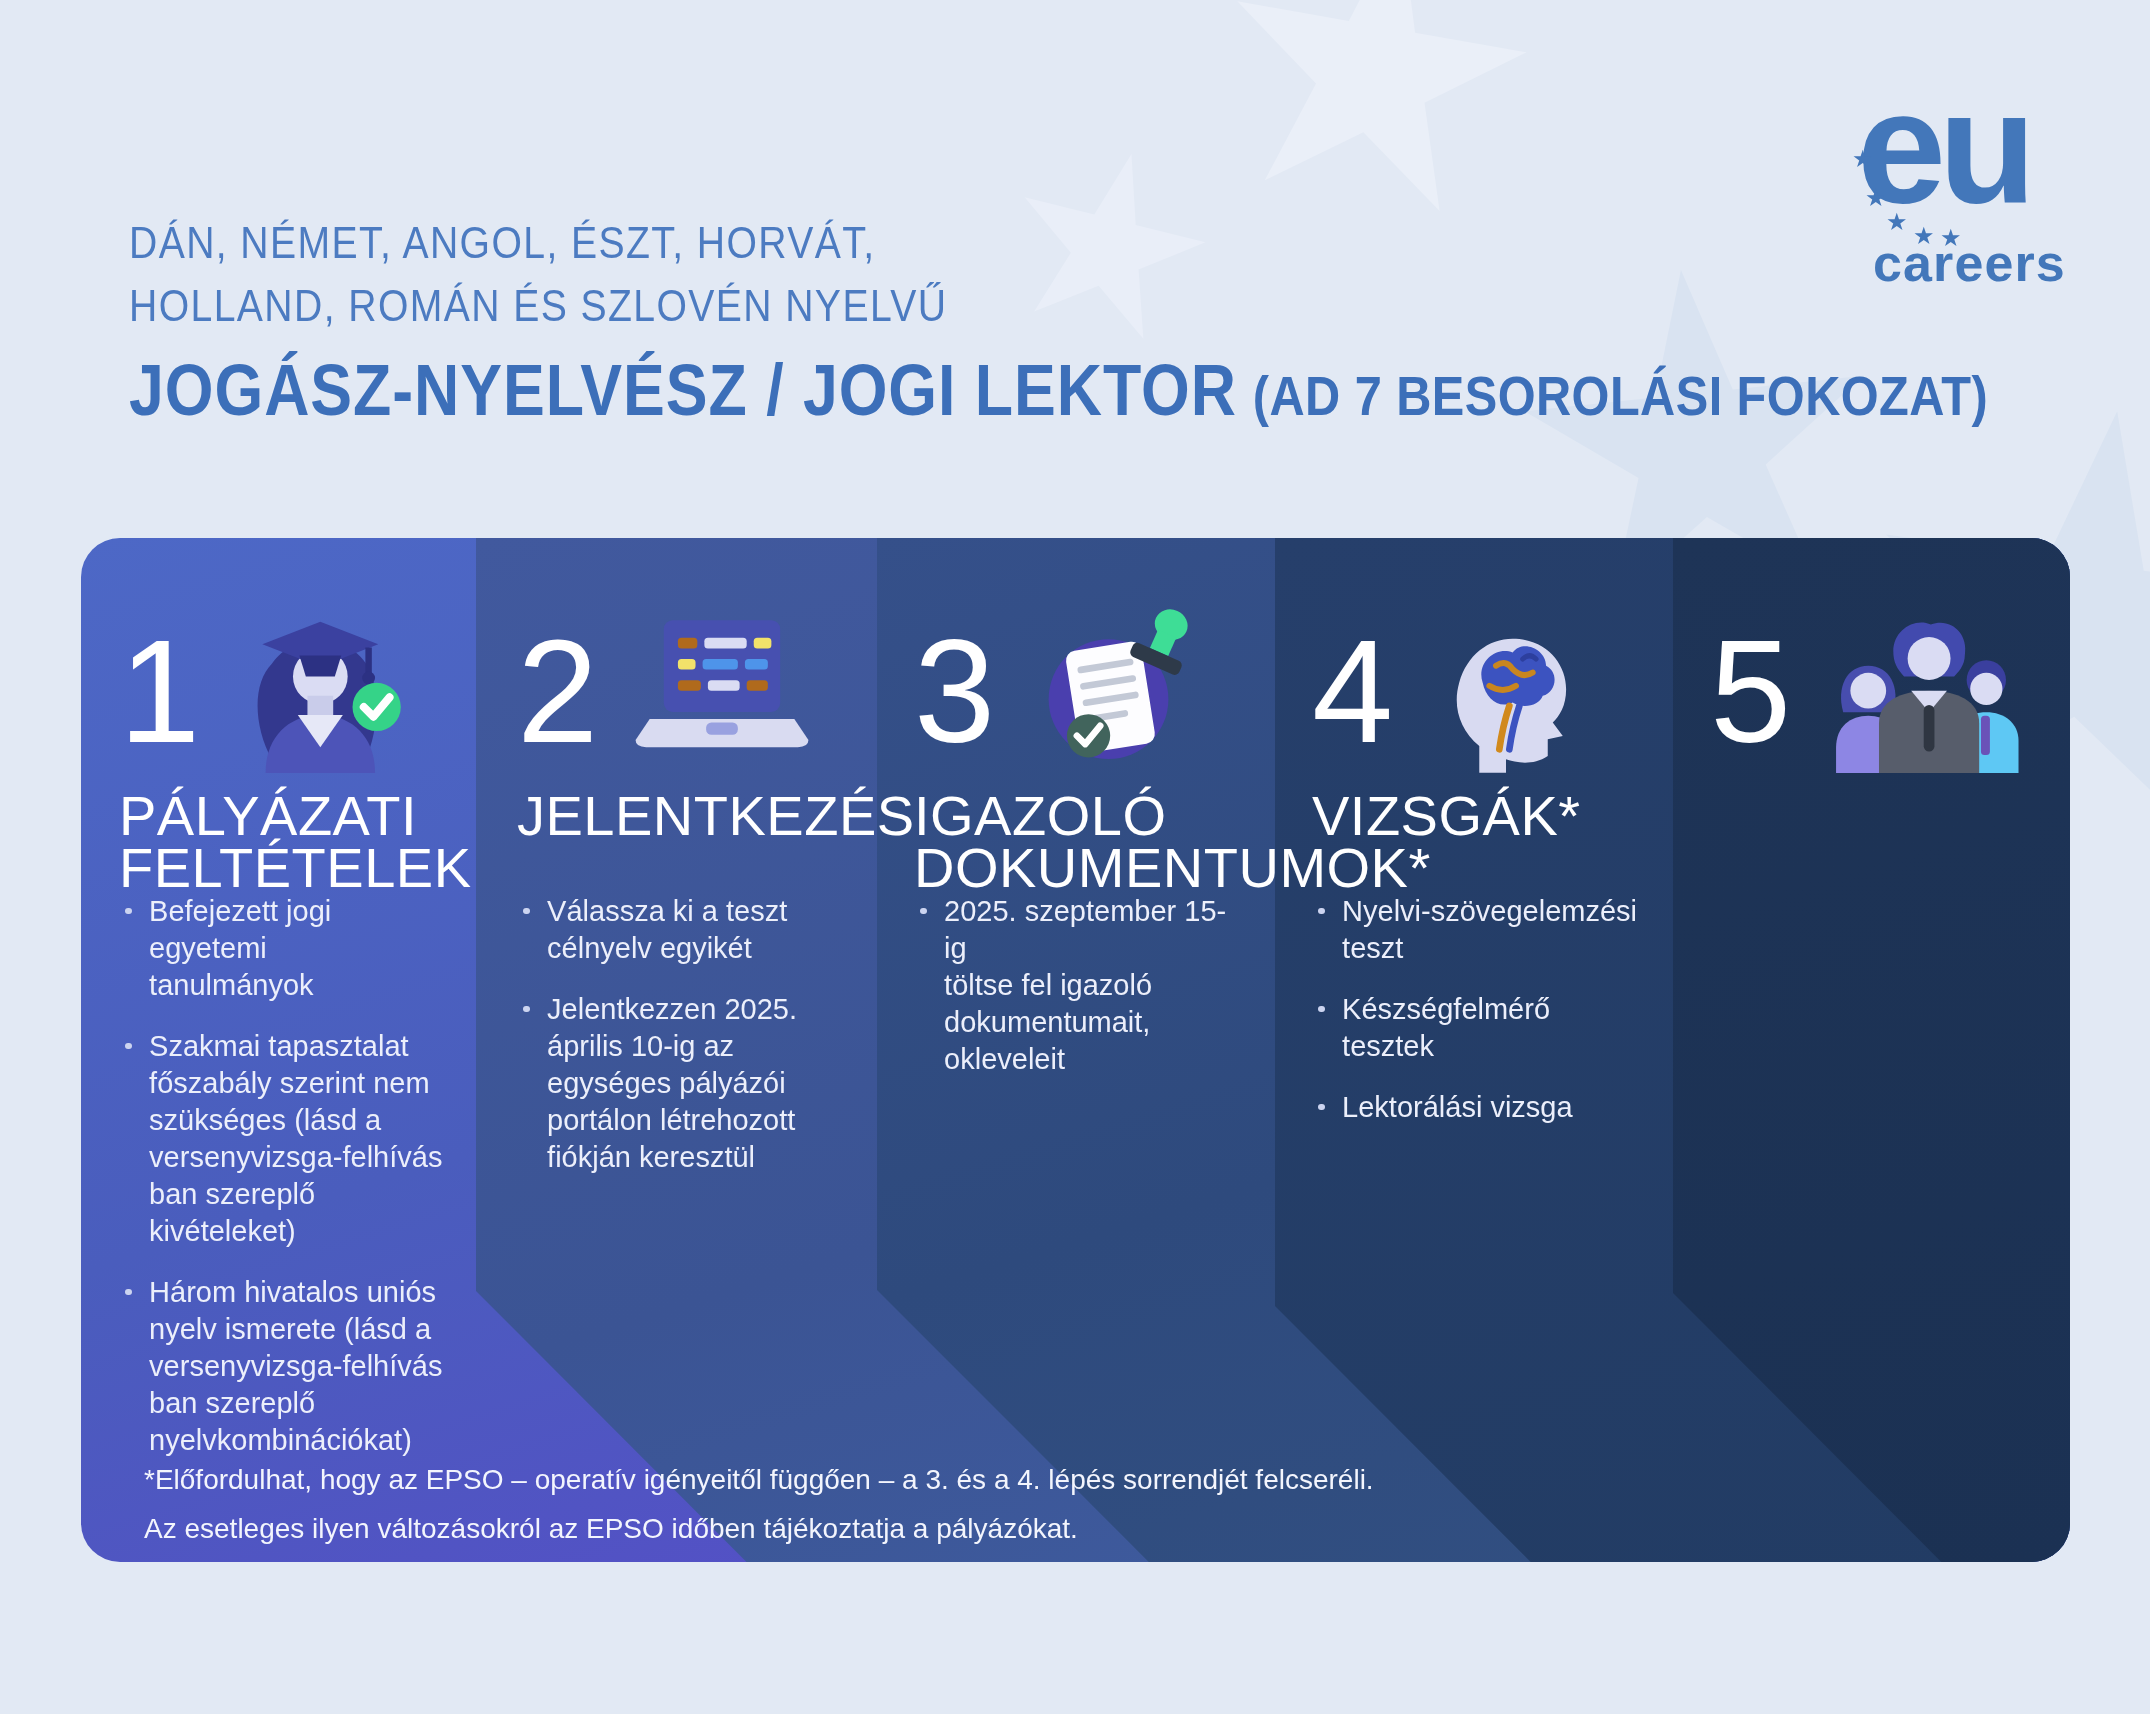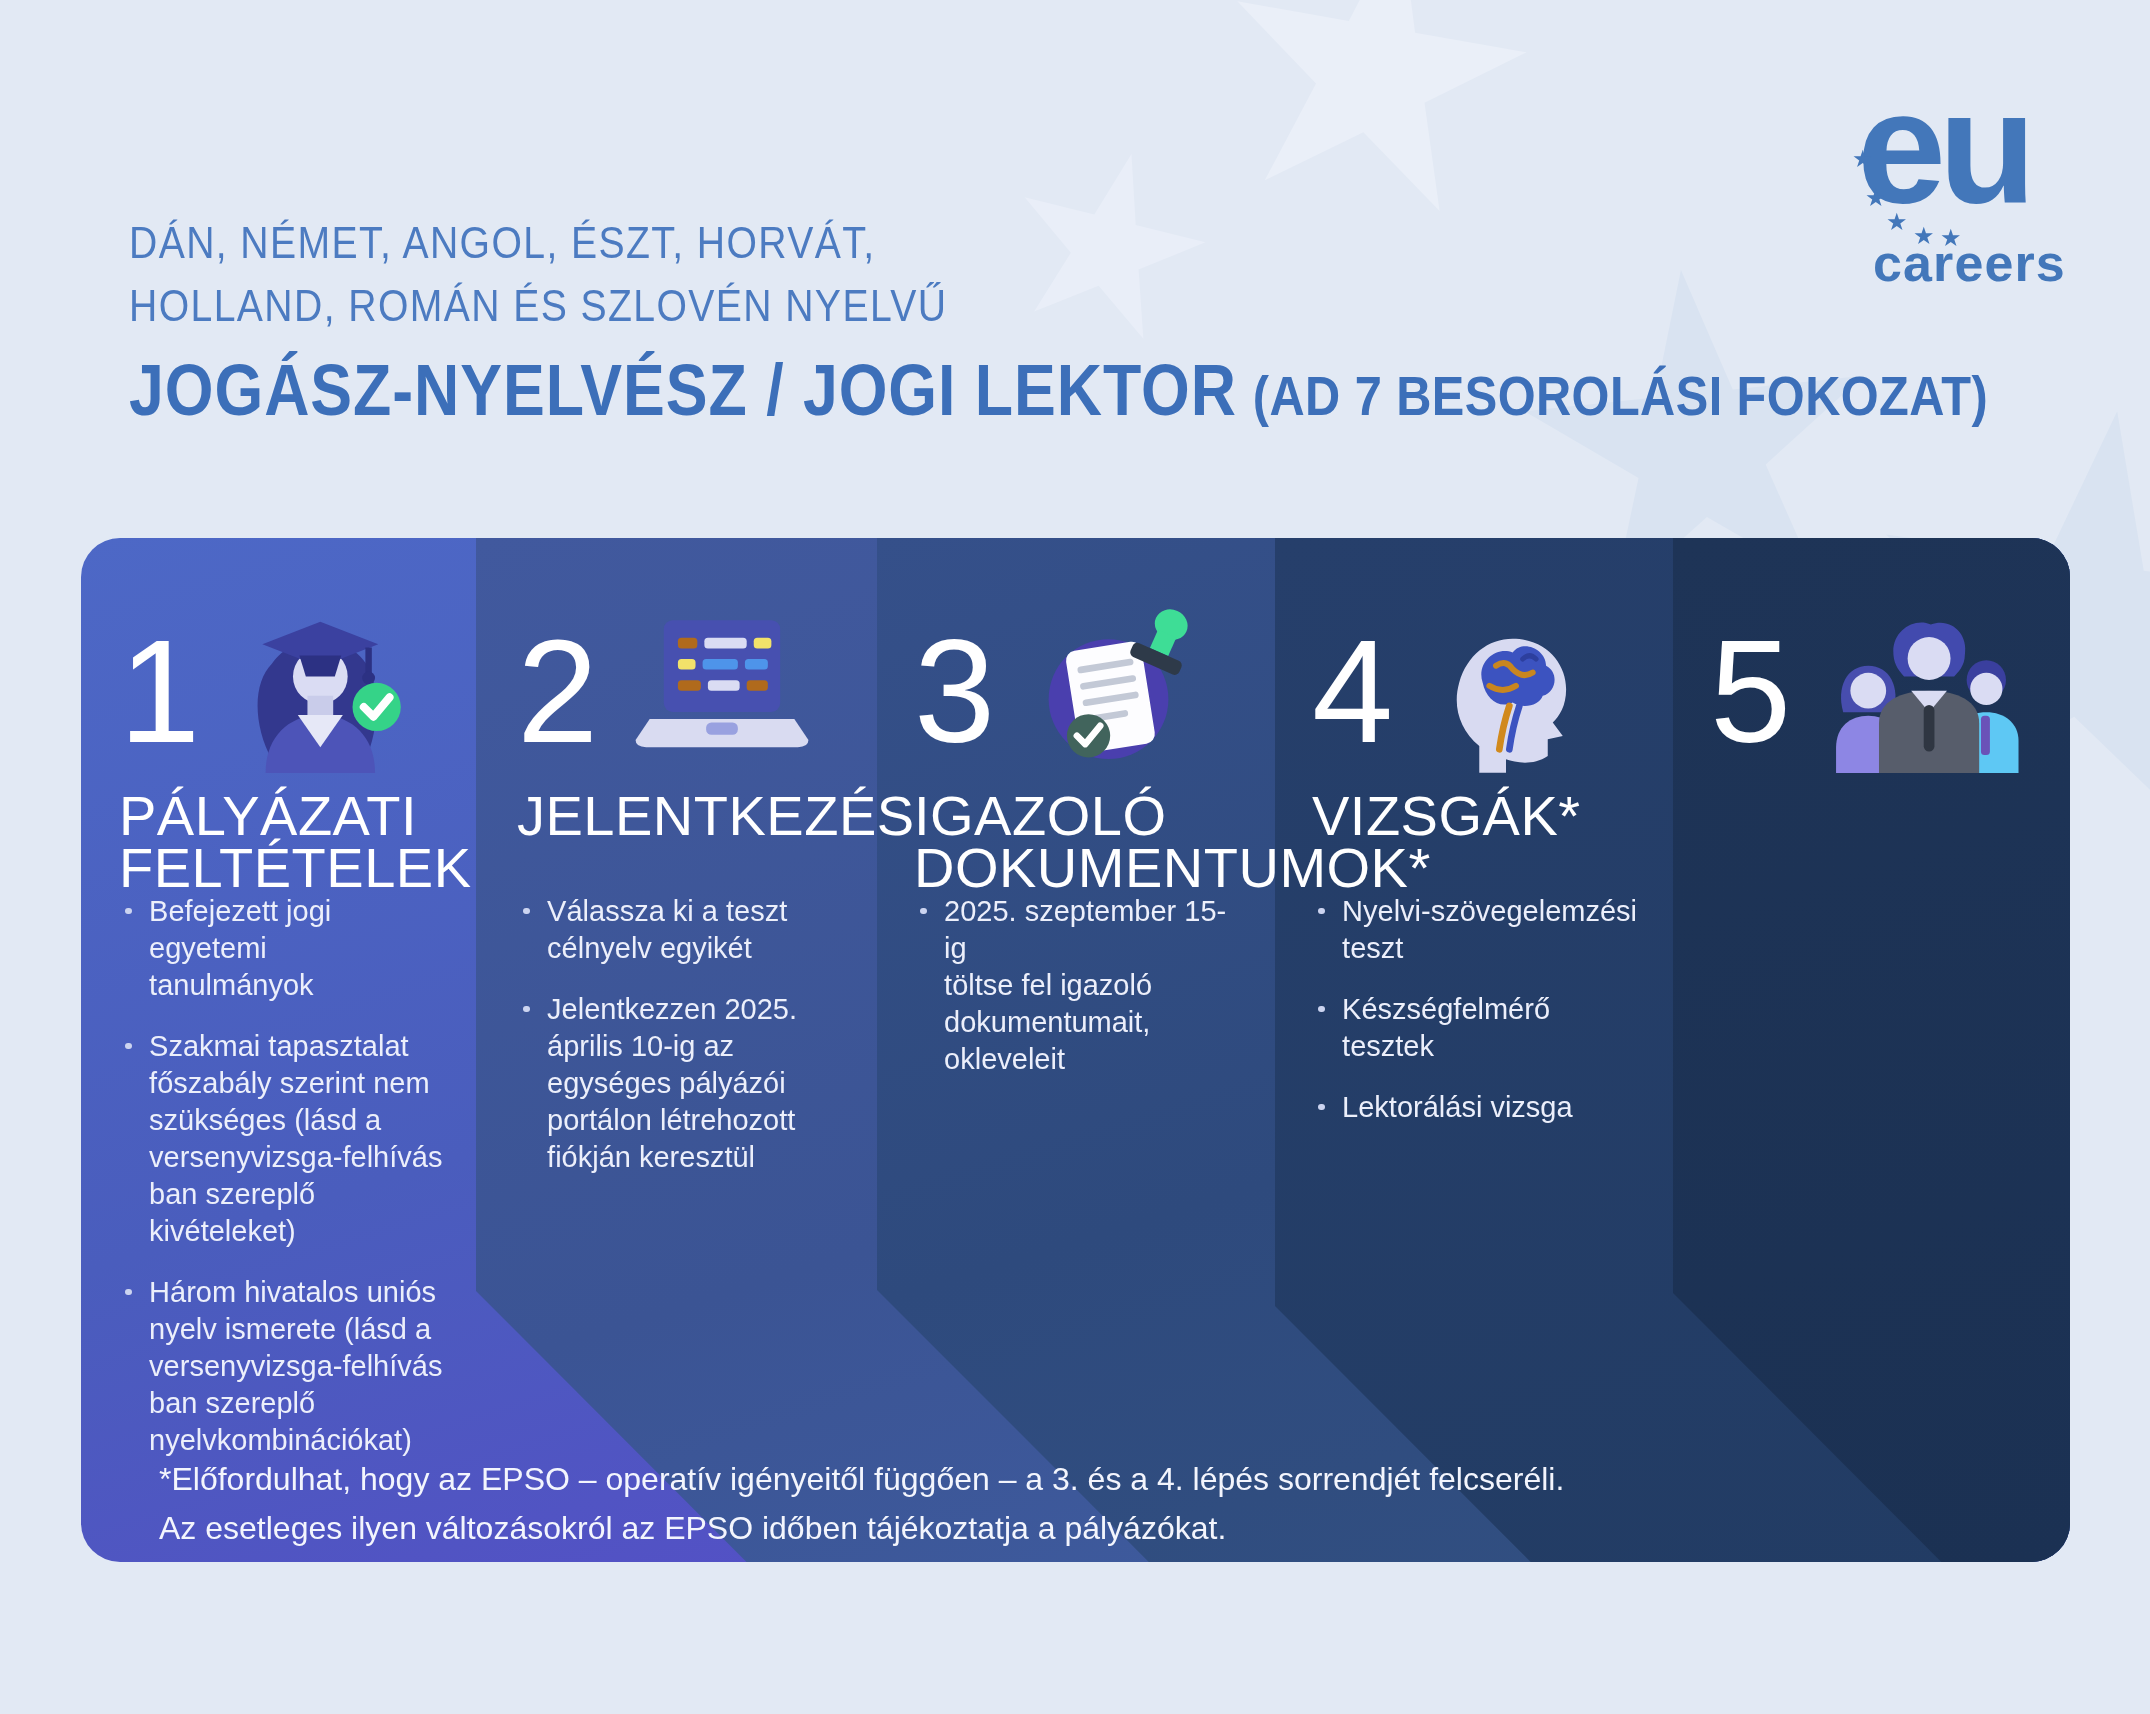--- a/index.html
+++ b/index.html
@@ -74,22 +74,22 @@
   .bullets{position:absolute;top:355px;left:1.1px;width:328px;list-style:none;margin:0;padding:0;}
   .bullets li{
     position:relative;padding-left:29px;margin-bottom:24px;
     font-size:29px;line-height:37px;color:#eceffb;white-space:pre-line;
   }
   .bullets li::before{
     content:"";position:absolute;left:5.4px;top:14.5px;width:6.5px;height:6.5px;border-radius:50%;
     background:#ccd4f0;
   }
   .footnote{
-    position:absolute;left:78px;top:917px;
-    font-size:32px;line-height:49px;color:#f3f5fd;white-space:pre-line;
+    position:absolute;left:63px;top:917px;
+    font-size:28px;line-height:49px;color:#f3f5fd;white-space:pre-line;
   }
 </style>
 </head>
 <body>
 
 <div class="star star1"></div>
 <div class="star star4"></div>
 <div class="star star2"></div>
 <div class="star star3"></div>
 

